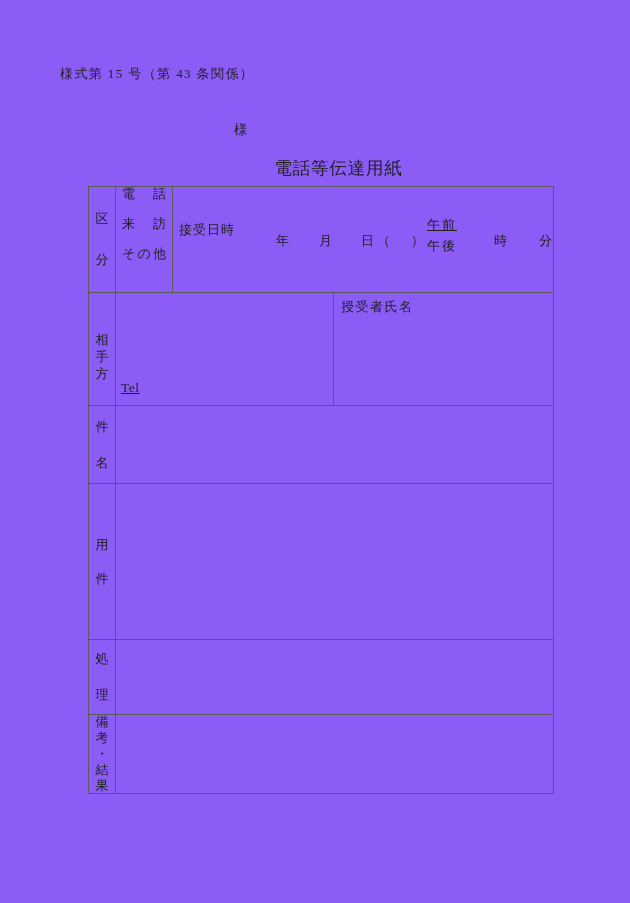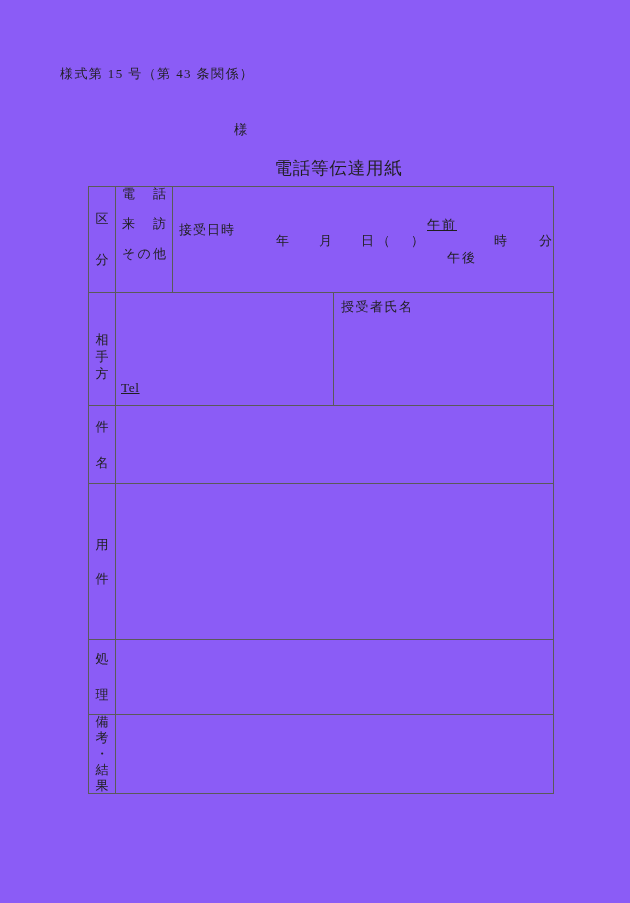--- a/index.html
+++ b/index.html
@@ -68,21 +68,21 @@
   
   td.reception-cell { position:relative; }
   .rc { position:absolute; white-space:nowrap; line-height:14px; }
   .rc-label   { left:6px;   top:13px; letter-spacing:1px;margin-top:23px; }
   .rc-year    { left:103px; top:47px; }
   .rc-month   { left:146px; top:47px; }
   .rc-day     { left:188px; top:47px; }
   .rc-po      { left:204px; top:47px; }
   .rc-pc      { left:238px; top:47px; }
   .rc-am      { left:254px; top:31px; letter-spacing:2px;text-decoration:underline; }
-  .rc-pm      { left:254px; top:64px; letter-spacing:2px;margin-left:20px; }
+  .rc-pm      { left:254px; top:52px; letter-spacing:2px; }
   .rc-hour    { left:321px; top:47px; }
   .rc-minute  { left:366px; top:47px; }
   
   td.party-main { position:relative; }
   .tel-label {
     position:absolute; left:5px; bottom:9px;
     font-size:13.5px; letter-spacing:0.5px;text-decoration:underline;
   }
   td.receiver-cell { padding:6px 7px; }
   .receiver-label { letter-spacing:1.5px; line-height:14px;margin-top:13px; }

